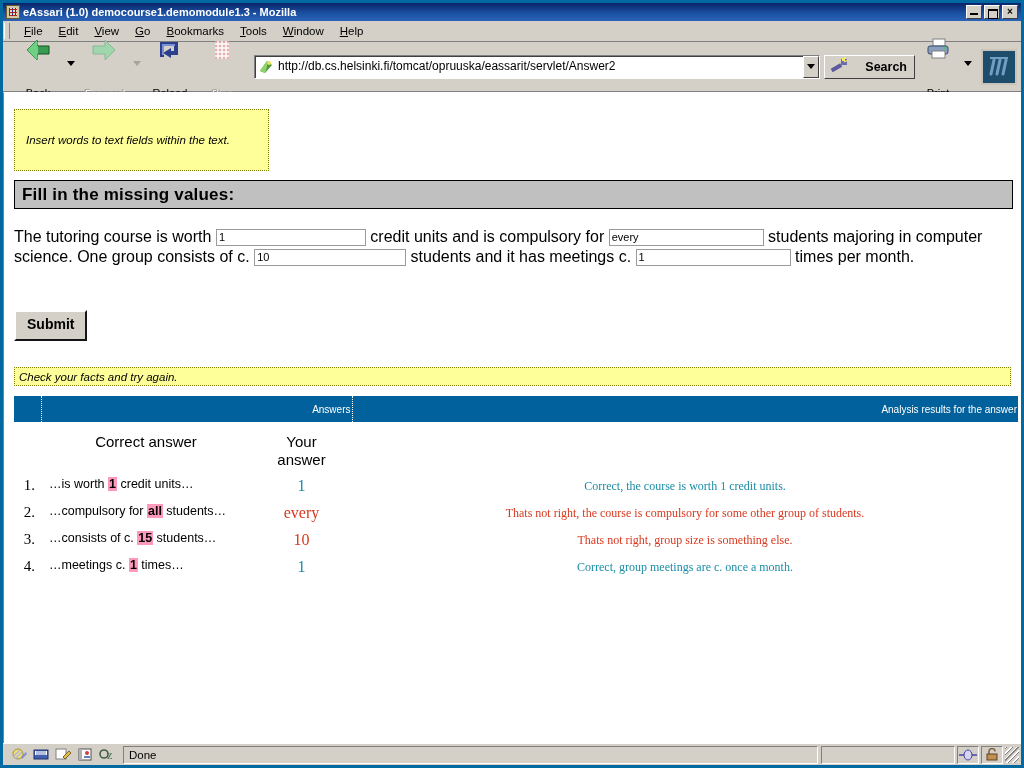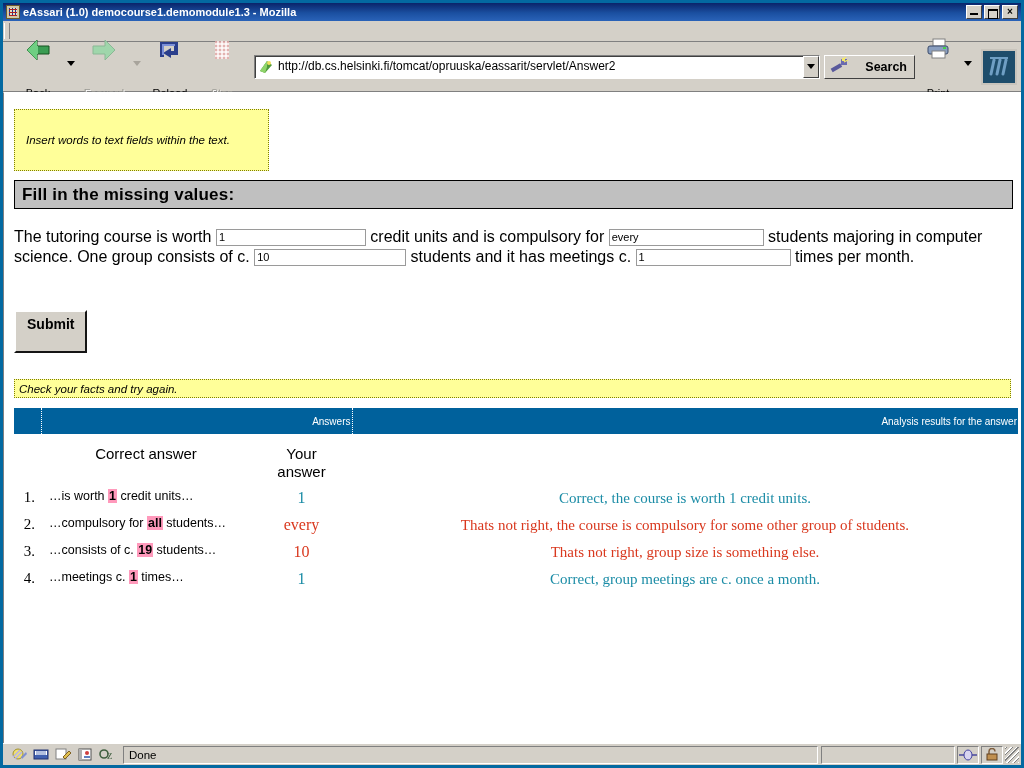--- a/index.html
+++ b/index.html
@@ -220,21 +220,21 @@
   .blank-w1 { width: 150px; }
   .blank-w2 { width: 155px; }
   .blank-w3 { width: 152px; }
   .blank-w4 { width: 155px; }
 
   #submit-btn {
     margin: 43px 0 0 10px;
     background: #d4d0c8;
     border: 2px outset #f0f0f0;
     border-color: #ffffff #6a6a6a #6a6a6a #ffffff;
-    padding: 4px 11px 19px 11px;
+    padding: 4px 11px 7px 11px;
     font-size: 14px; font-weight: bold; color: #000;
     font-family: "Liberation Sans", sans-serif;
   }
 
   #feedback-bar {
     margin: 26px 10px 0 10px;
     background: #ffff99;
     border: 1px dotted #808000;
     height: 19px;
     display: flex; align-items: center;
@@ -288,21 +288,21 @@
   .rrow .correct-ans .hl {
     background: #ff99bb;
     font-weight: bold;
     padding: 0 1px;
   }
   .rrow .your-ans {
     font-size: 16px; text-align: center;
     font-family: "Liberation Serif", serif;
   }
   .rrow .analysis {
-    font-size: 15px; text-align: center;
+    font-size: 12px; text-align: center;
     font-family: "Liberation Serif", serif;
     line-height: 19px;
     padding-left: 14px; padding-right: 14px;
   }
   .ok { color: #1b8ca6; }
   .bad { color: #d9381e; }
 
   
   #statusbar {
     height: 22px; flex: 0 0 auto;
@@ -344,20 +344,30 @@
     <div id="title-text">eAssari (1.0) democourse1.demomodule1.3 - Mozilla</div>
     <div class="titlebtns">
       <div class="titlebtn tb-min"></div>
       <div class="titlebtn tb-max"></div>
       <div class="titlebtn tb-close">×</div>
     </div>
   </div>
 
   <div id="menurow">
     <div class="gripper"></div>
+    <div id="menubar">
+      <div class="menuitem"><u>F</u>ile</div>
+      <div class="menuitem"><u>E</u>dit</div>
+      <div class="menuitem"><u>V</u>iew</div>
+      <div class="menuitem"><u>G</u>o</div>
+      <div class="menuitem"><u>B</u>ookmarks</div>
+      <div class="menuitem"><u>T</u>ools</div>
+      <div class="menuitem"><u>W</u>indow</div>
+      <div class="menuitem"><u>H</u>elp</div>
+    </div>
   </div>
 
   <div id="navbar">
     <div class="gripper"></div>
 
     <div class="navbtn">
       <div class="ico">
         <svg width="28" height="26" viewBox="0 0 28 26">
           <polygon points="3,13 13,3 13,9 25,9 25,17 13,17 13,23" fill="#3a9c52" stroke="#14521f" stroke-width="1"></polygon>
           <polygon points="3,13 13,3 13,9 14,9 14,17 13,17 13,23" fill="#6fcf82"></polygon>
@@ -523,21 +533,21 @@
             <td class="analysis ok">Correct, the course is worth 1 credit units.</td>
           </tr>
           <tr class="rrow">
             <td class="num">2.</td>
             <td class="correct-ans"><span>…compulsory for </span><span class="hl">all</span><span> students…</span></td>
             <td class="your-ans bad">every</td>
             <td class="analysis bad">Thats not right, the course is compulsory for some other group of students.</td>
           </tr>
           <tr class="rrow">
             <td class="num">3.</td>
-            <td class="correct-ans"><span>…consists of c. </span><span class="hl">19</span><span> students…</span></td>
+            <td class="correct-ans"><span>…consists of c. </span><span class="hl">15</span><span> students…</span></td>
             <td class="your-ans bad">10</td>
             <td class="analysis bad">Thats not right, group size is something else.</td>
           </tr>
           <tr class="rrow">
             <td class="num">4.</td>
             <td class="correct-ans"><span>…meetings c. </span><span class="hl">1</span><span> times…</span></td>
             <td class="your-ans ok">1</td>
             <td class="analysis ok">Correct, group meetings are c. once a month.</td>
           </tr>
         </tbody>

